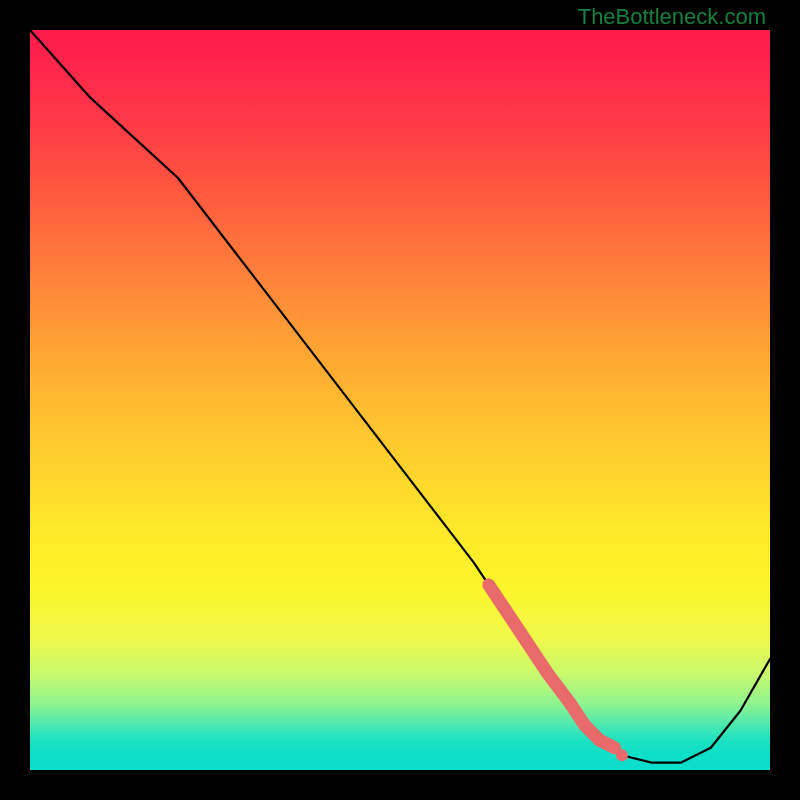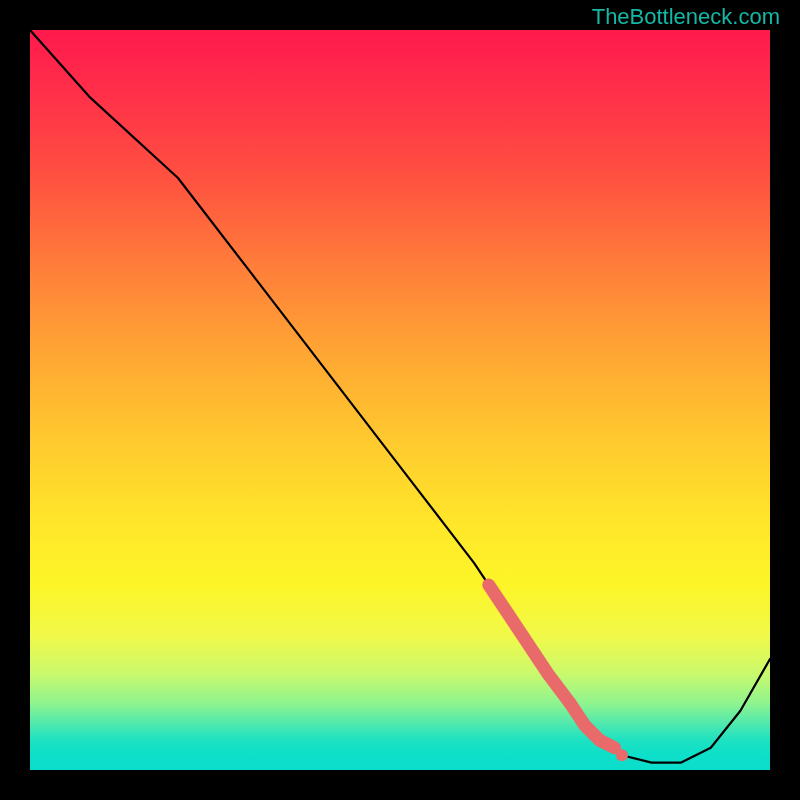--- a/index.html
+++ b/index.html
@@ -30,26 +30,26 @@
       #c9f96d 87%,
       #8ef48f 91%,
       #4ae8b0 94%,
       #1de2c2 96%,
       #0ddfc9 98%,
       #0bddcc 100%
     );
   }
   .watermark {
     position: absolute;
-    right: 20px;
+    right: 34px;
     top: 4px;
     font-family: Arial, Helvetica, sans-serif;
     font-size: 22px;
     font-weight: 500;
-    color: #14b8a6;
+    color: #15803d;
     letter-spacing: 0px;
   }
   svg.overlay {
     position: absolute;
     left: 30px;
     top: 30px;
     width: 740px;
     height: 740px;
   }
 </style>

